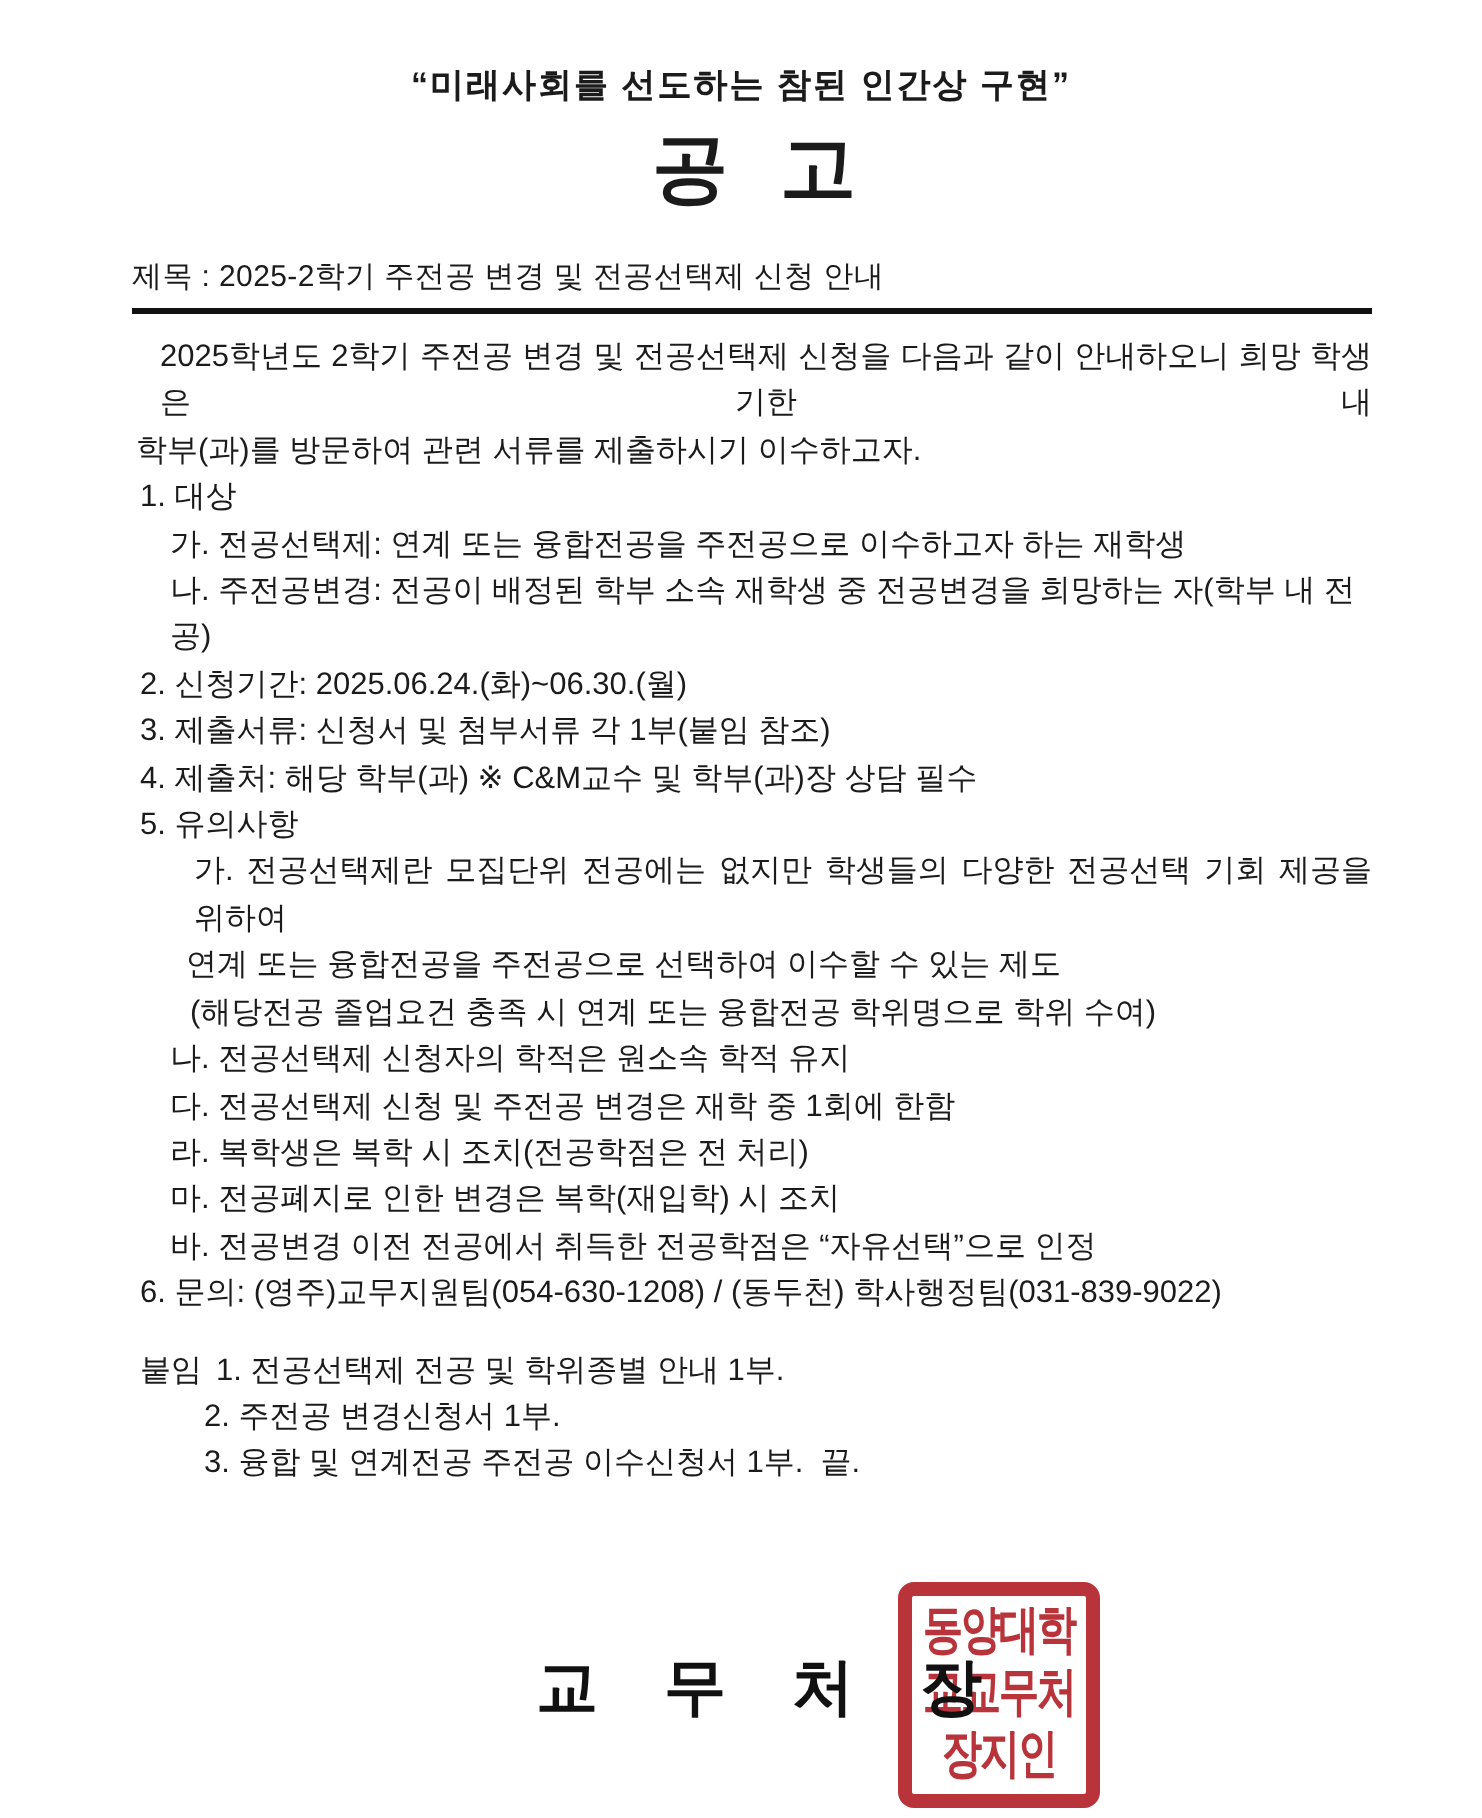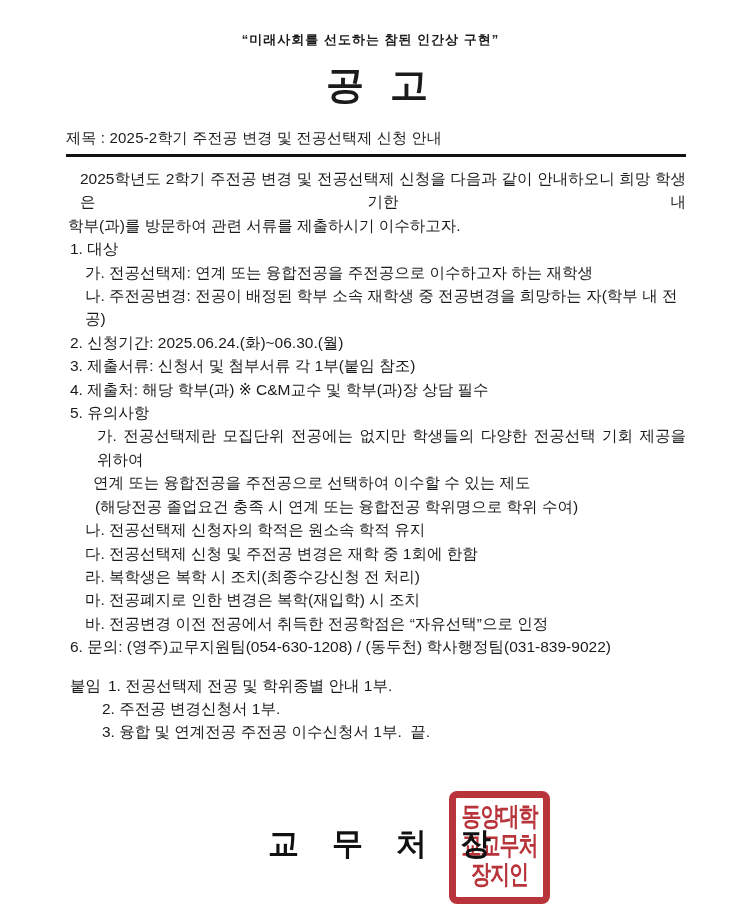--- a/index.html
+++ b/index.html
@@ -4,21 +4,21 @@
 <style>
   html,body{margin:0;padding:0;background:#ffffff;}
   .page{
     position:relative; width:741px; height:909px; margin:0 auto;
     background:#ffffff; overflow:hidden;
     font-family:"Liberation Sans","DejaVu Sans",sans-serif;
     color:#1b1b1b;
   }
   .slogan{
     position:absolute; top:31px; left:0; right:0;
-    text-align:center; font-size:13px; font-weight:700; letter-spacing:1px;
+    text-align:center; font-size:17px; font-weight:700; letter-spacing:1px;
   }
   .notice-title{
     position:absolute; top:62px; left:13px; right:0;
     text-align:center; font-size:38px; font-weight:800;
     letter-spacing:26px; padding-left:26px; line-height:46px;
   }
   .subject{
     position:absolute; top:129px; left:66px; width:620px;
     font-size:15px; font-weight:400; letter-spacing:0.2px;
     padding-bottom:6px; border-bottom:3px solid #111;
@@ -38,21 +38,21 @@
   .att-label{padding-left:2px; margin-right:7px; flex:none;}
   .att-item{white-space:pre-wrap;}
   .att-cont{padding-left:34px; white-space:pre-wrap;}
   .date{
     position:absolute; top:727px; left:0; right:0;
     text-align:center; font-size:26px; font-weight:600; letter-spacing:1px;
   }
   .seal{
     position:absolute; left:449px; top:791px; width:101px; height:113px;
     box-sizing:border-box; border:7px solid #b4282e; border-radius:8px;
-    display:flex; flex-direction:column; 
+    display:flex; flex-direction:column; justify-content:space-between;
     align-items:center; padding:4px 1px; opacity:0.94;
   }
   .seal-row{
     color:#b4282e; font-weight:700; font-size:20px; line-height:29px;
     letter-spacing:-1px; white-space:nowrap; transform:scaleY(1.3);
   }
   .signature{
     position:absolute; top:823px; left:268px;
     font-size:31px; font-weight:700; letter-spacing:33px; white-space:nowrap;
     color:#111;
@@ -77,21 +77,21 @@
     <div class="ln let">나. 주전공변경: 전공이 배정된 학부 소속 재학생 중 전공변경을 희망하는 자(학부 내 전공)</div>
     <div class="ln num">2. 신청기간: 2025.06.24.(화)~06.30.(월)</div>
     <div class="ln num">3. 제출서류: 신청서 및 첨부서류 각 1부(붙임 참조)</div>
     <div class="ln num">4. 제출처: 해당 학부(과) ※ C&amp;M교수 및 학부(과)장 상담 필수</div>
     <div class="ln num">5. 유의사항</div>
     <div class="ln let just">가. 전공선택제란 모집단위 전공에는 없지만 학생들의 다양한 전공선택 기회 제공을 위하여</div>
     <div class="ln cont">연계 또는 융합전공을 주전공으로 선택하여 이수할 수 있는 제도</div>
     <div class="ln cont2">(해당전공 졸업요건 충족 시 연계 또는 융합전공 학위명으로 학위 수여)</div>
     <div class="ln let">나. 전공선택제 신청자의 학적은 원소속 학적 유지</div>
     <div class="ln let">다. 전공선택제 신청 및 주전공 변경은 재학 중 1회에 한함</div>
-    <div class="ln let">라. 복학생은 복학 시 조치(최종수강신청 전 처리)</div>
+    <div class="ln let">라. 복학생은 복학 시 조치(전공학점은 전 처리)</div>
     <div class="ln let">마. 전공폐지로 인한 변경은 복학(재입학) 시 조치</div>
     <div class="ln let">바. 전공변경 이전 전공에서 취득한 전공학점은 “자유선택”으로 인정</div>
     <div class="ln num">6. 문의: (영주)교무지원팀(054-630-1208) / (동두천) 학사행정팀(031-839-9022)</div>
 
     <div class="att">
       <div class="ln att-first">
         <span class="att-label">붙임</span>
         <span class="att-item">1. 전공선택제 전공 및 학위종별 안내 1부.</span>
       </div>
       <div class="ln att-cont">2. 주전공 변경신청서 1부.</div>

